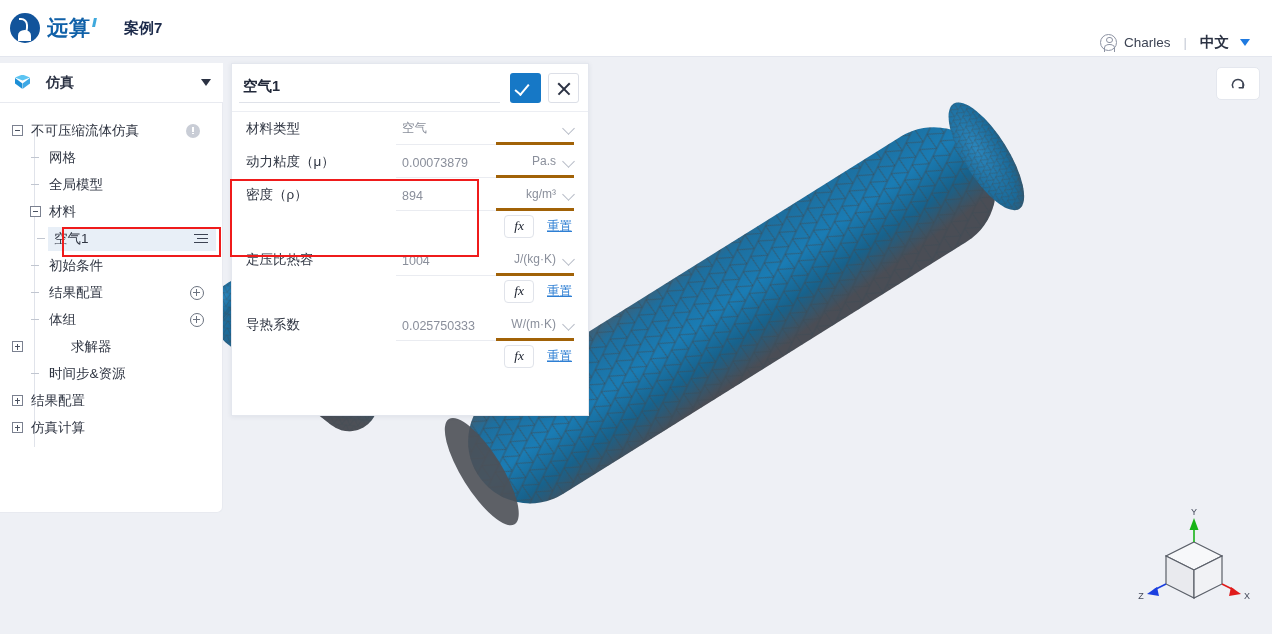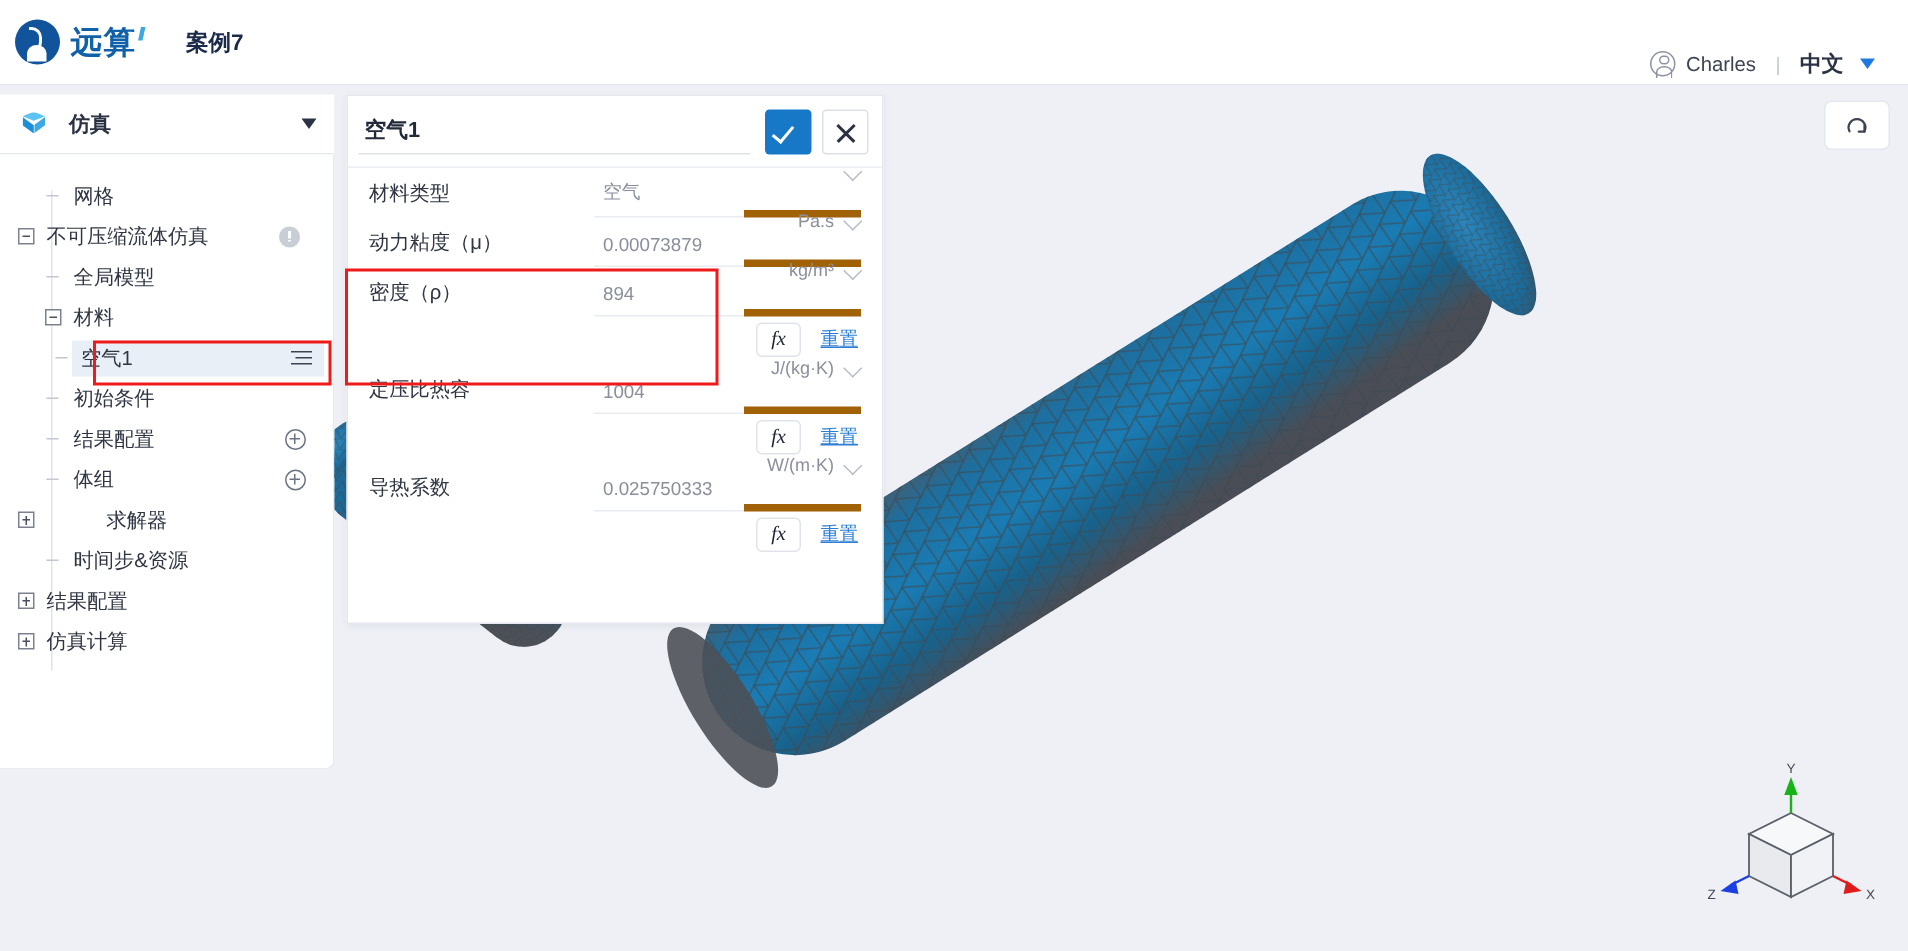--- a/index.html
+++ b/index.html
@@ -208,21 +208,21 @@
 
   .prow { display: flex; align-items: flex-end; height: 33px; padding: 0 14px; }
   .plabel { width: 150px; font-size: 13.5px; color: #2f3542; padding-bottom: 7px; flex: none; }
   .pval {
     flex: 1; font-size: 12.5px; color: #8a8f9b;
     border-bottom: 1px solid #eaecf1; padding: 0 0 7px 6px;
     white-space: nowrap; overflow: hidden;
   }
   .punit {
     width: 78px; flex: none; font-size: 12px; color: #8a8f9b;
-    border-bottom: 5px solid #a16207; padding-bottom: 19px;
+    border-bottom: 3px solid #a16207; padding-bottom: 7px;
     display: flex; align-items: flex-end; justify-content: flex-end;
   }
   .chev {
     width: 9px; height: 9px; margin-left: 8px; margin-right: 1px; margin-bottom: 2px;
     border-right: 1.3px solid #b6bbc6; border-bottom: 1.3px solid #b6bbc6;
     transform: rotate(45deg); flex: none;
   }
   .fxrow { display: flex; align-items: center; justify-content: flex-end;
            height: 30px; padding: 0 14px; gap: 13px; }
   .fx-btn {
@@ -279,29 +279,29 @@
           <div class="cube-l"></div>
           <div class="cube-r"></div>
       </div>
       <span class="sim-label">仿真</span>
       <div class="caret-dark"></div>
     </div>
 
     <div class="tree-card">
       <div class="vline" style="top:24px; height:320px;"></div>
 
-      <div class="tnode lvl2">
-        <span class="dash"></span>
-        <span>网格</span>
-      </div>
-
       <div class="tnode lvl1">
         <span class="toggle"></span>
         <span>不可压缩流体仿真</span>
         <span class="warn-ico"></span>
+      </div>
+
+      <div class="tnode lvl2">
+        <span class="dash"></span>
+        <span>网格</span>
       </div>
 
       <div class="tnode lvl2">
         <span class="dash"></span>
         <span>全局模型</span>
       </div>
 
       <div class="tnode lvl2">
         <span class="toggle"></span>
         <span>材料</span>

